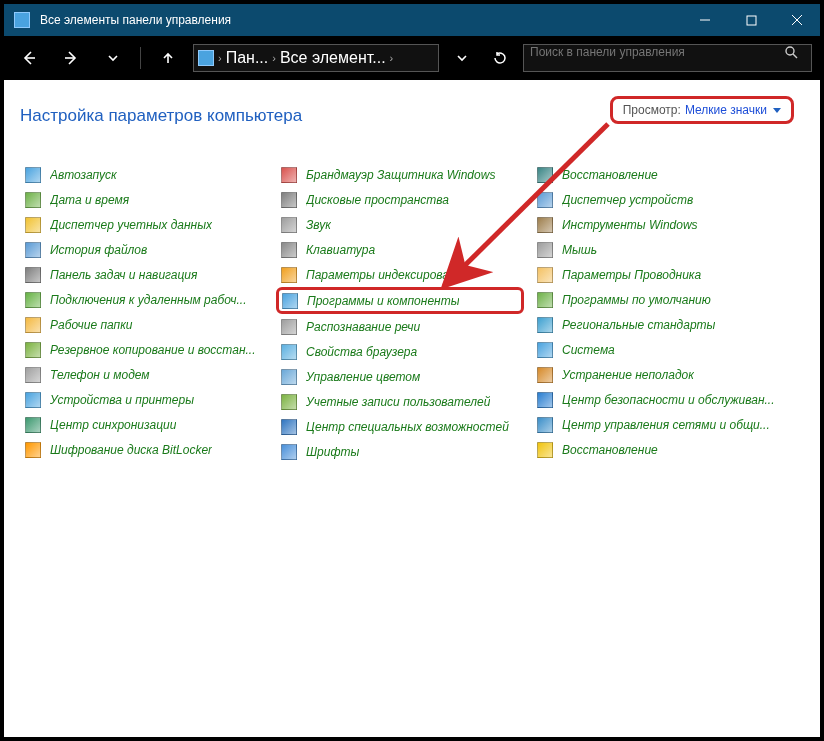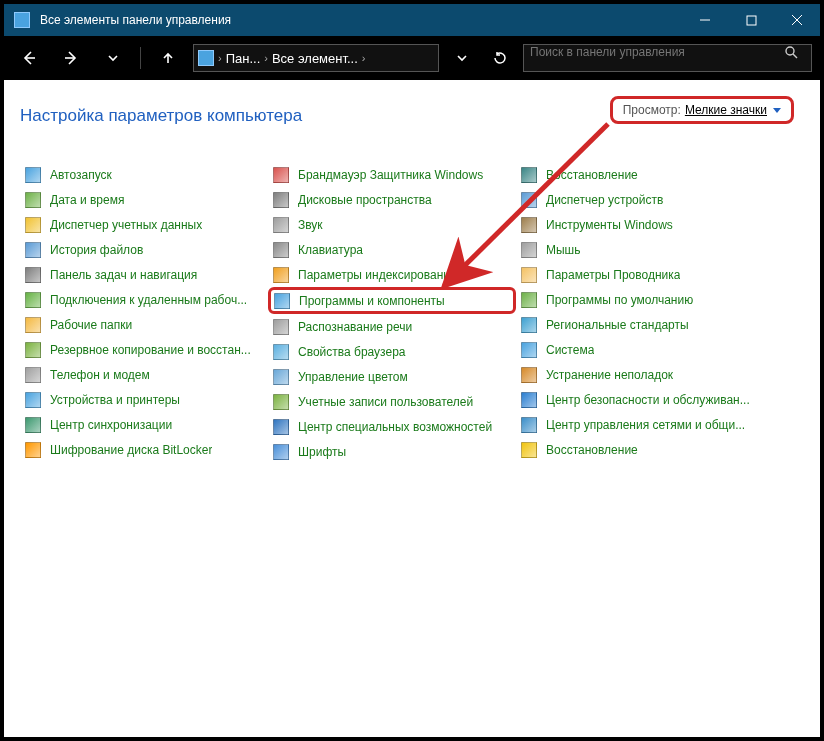--- a/index.html
+++ b/index.html
@@ -20,39 +20,39 @@
 
   
   .navbar { height: 44px; background: #000; display: flex; align-items: center; gap: 8px; padding: 0 8px; }
   .navbtn { width: 34px; height: 28px; display: flex; align-items: center; justify-content: center; }
   .navbtn svg { stroke: #fff; fill: none; stroke-width: 1.6; }
   .navsep { width: 1px; height: 22px; background: #444; margin: 0 2px; }
   .addr { flex: 0 0 246px; height: 28px; background: #111; border: 1px solid #555;
     display: flex; align-items: center; color: #fff; padding: 0 4px; gap: 4px; overflow: hidden; }
   .addr .crumb-icon { width: 16px; height: 16px; background: #4aa3df; border: 1px solid #8fcafc; }
   .addr .sep { color: #aaa; font-size: 11px; }
-  .addr .crumb { font-size: 13px; white-space: nowrap; }
+  .addr .crumb { font-size: 16px; white-space: nowrap; }
   .addr-tail { width: 30px; height: 28px; display: flex; align-items: center; justify-content: center; }
   .refresh { width: 30px; height: 28px; display: flex; align-items: center; justify-content: center; }
   .search { flex: 1; height: 28px; background: #111; border: 1px solid #555; display: flex; align-items: flex-start; padding: 0 6px; }
   .search input { flex: 1; background: transparent; border: none; outline: none; color: #ccc; font-size: 12px; }
   .search .sicon { width: 28px; display: flex; align-items: center; justify-content: center; }
 
   
   .content { flex: 1; background: #fff; position: relative; padding: 26px 16px 12px 16px; }
   .header { display: flex; align-items: center; margin-bottom: 36px; }
   .header h1 { color: #2060c0; font-weight: 400; font-size: 17px; flex: 1; }
   .viewbox { position: absolute; right: 26px; top: 16px;
     border: 3px solid #d02828; border-radius: 8px; padding: 4px 10px;
     display: flex; align-items: center; gap: 4px; font-size: 12px; }
   .viewbox .lbl { color: #555; text-align: right; }
-  .viewbox .val { color: #000000; text-decoration: underline; }
+  .viewbox .val { color: #1d4ed8; }
   .viewbox .tri { width: 0; height: 0; border-left: 4px solid transparent; border-right: 4px solid transparent; border-top: 5px solid #2060c0; margin-left: 2px; }
 
-  .grid { display: flex; gap: 0; }
+  .grid { display: flex; gap: 8px; font-style: italic; }
   .col { width: 248px; display: flex; flex-direction: column; }
   .item { display: flex; align-items: center; height: 25px; padding: 0 4px; gap: 8px; cursor: pointer; }
   .item .ic { width: 18px; height: 18px; display: flex; align-items: center; justify-content: center; }
   .item .txt { color: #1a7a1a; font-size: 12px; white-space: nowrap; overflow: hidden; text-overflow: ellipsis; }
   .highlight { border: 3px solid #d02828; border-radius: 6px; padding: 0 6px 0 2px; height: 27px; }
 
   
   .overlay { position: absolute; pointer-events: none; top: 0; left: 0; }
 
   

